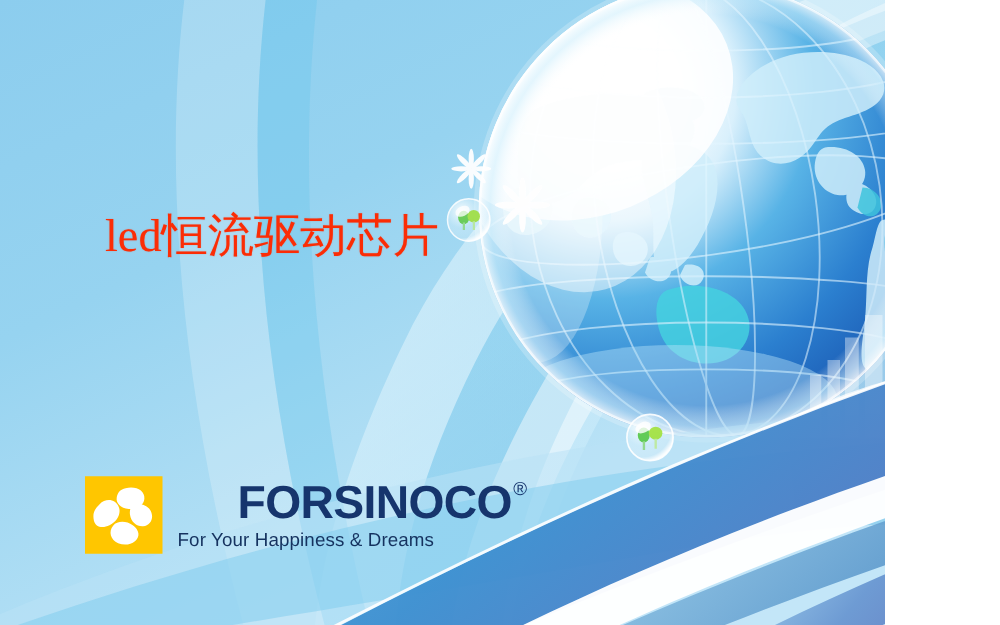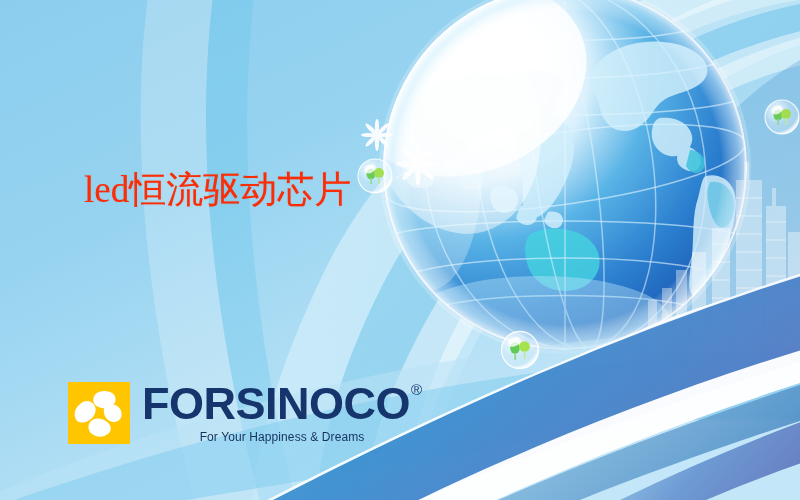--- a/index.html
+++ b/index.html
@@ -5,21 +5,21 @@
   html, body {
     margin: 0; padding: 0;
     width: 800px; height: 500px;
     overflow: hidden;
     background: #fff;
     font-family: "Liberation Sans", sans-serif;
   }
 
   #stage {
     position: relative;
-    width: 800px;
+    width: 708px;
     height: 500px;
     overflow: hidden;
     background: linear-gradient(160deg, #8ccdee 0%, #93d2f0 30%, #aadcf3 60%, #c3e6f7 100%);
   }
 
   .layer {
     position: absolute;
     top: 0; left: 0;
     width: 800px; height: 500px;
   }
@@ -68,41 +68,41 @@
     flex-direction: column;
     justify-content: center;
   }
   #brand-row {
     display: flex;
     align-items: flex-start;
     line-height: 1;
   }
   #brand-name {
     color: #16356d;
-    font-size: 45px;
+    font-size: 37px;
     font-weight: bold;
     letter-spacing: -0.5px;
     line-height: 1;
     font-family: "Liberation Sans", sans-serif;
+    margin-left: 48px;
   }
   #brand-reg {
     color: #16356d;
     font-size: 15px;
     line-height: 1;
     margin-left: 1px;
     margin-top: 1px;
     font-family: "Liberation Sans", sans-serif;
   }
   #brand-tagline {
     color: #15325f;
-    font-size: 12px;
+    font-size: 15px;
     letter-spacing: 0.1px;
     margin-top: 4px;
     font-family: "Liberation Sans", sans-serif;
-    text-align: center;
   }
 </style>
 </head>
 <body>
 
 <div id="stage">
 
   <svg class="layer" viewBox="0 0 800 500" preserveAspectRatio="none" xmlns="http://www.w3.org/2000/svg">
     <defs>
       <linearGradient id="gBase" x1="0" y1="0" x2="0.75" y2="1">

